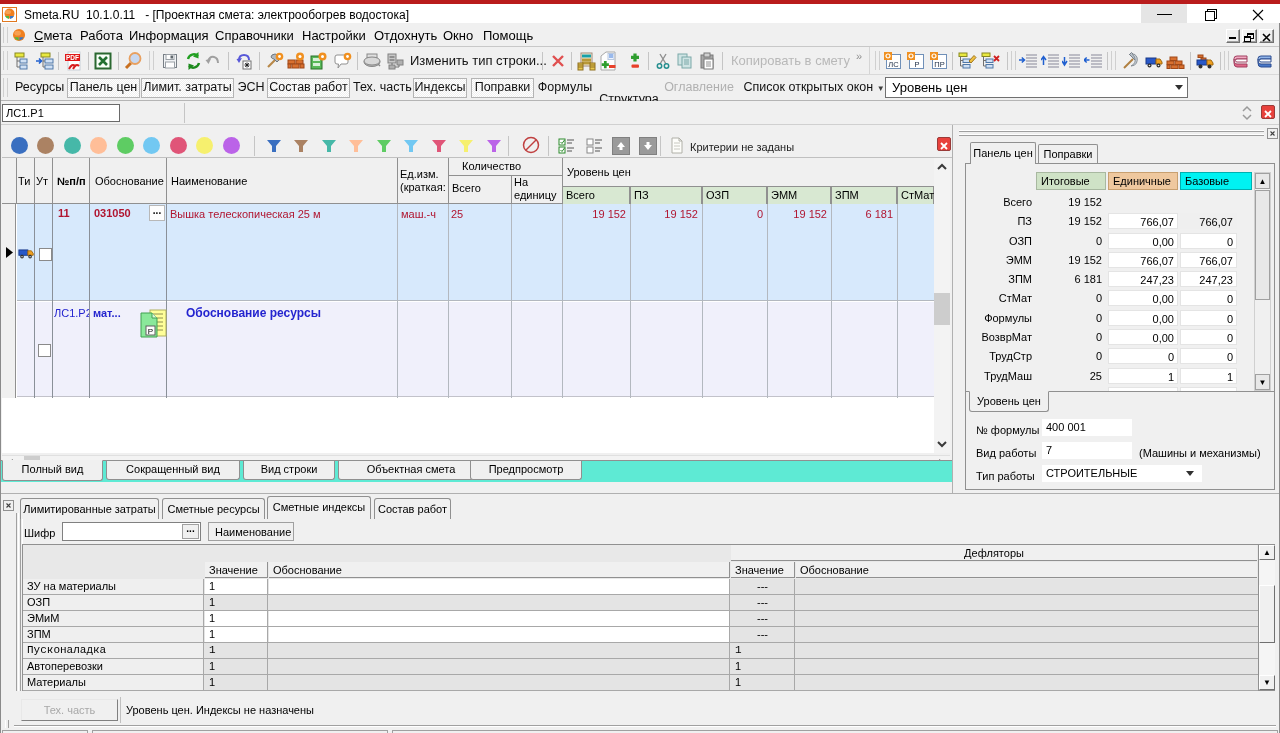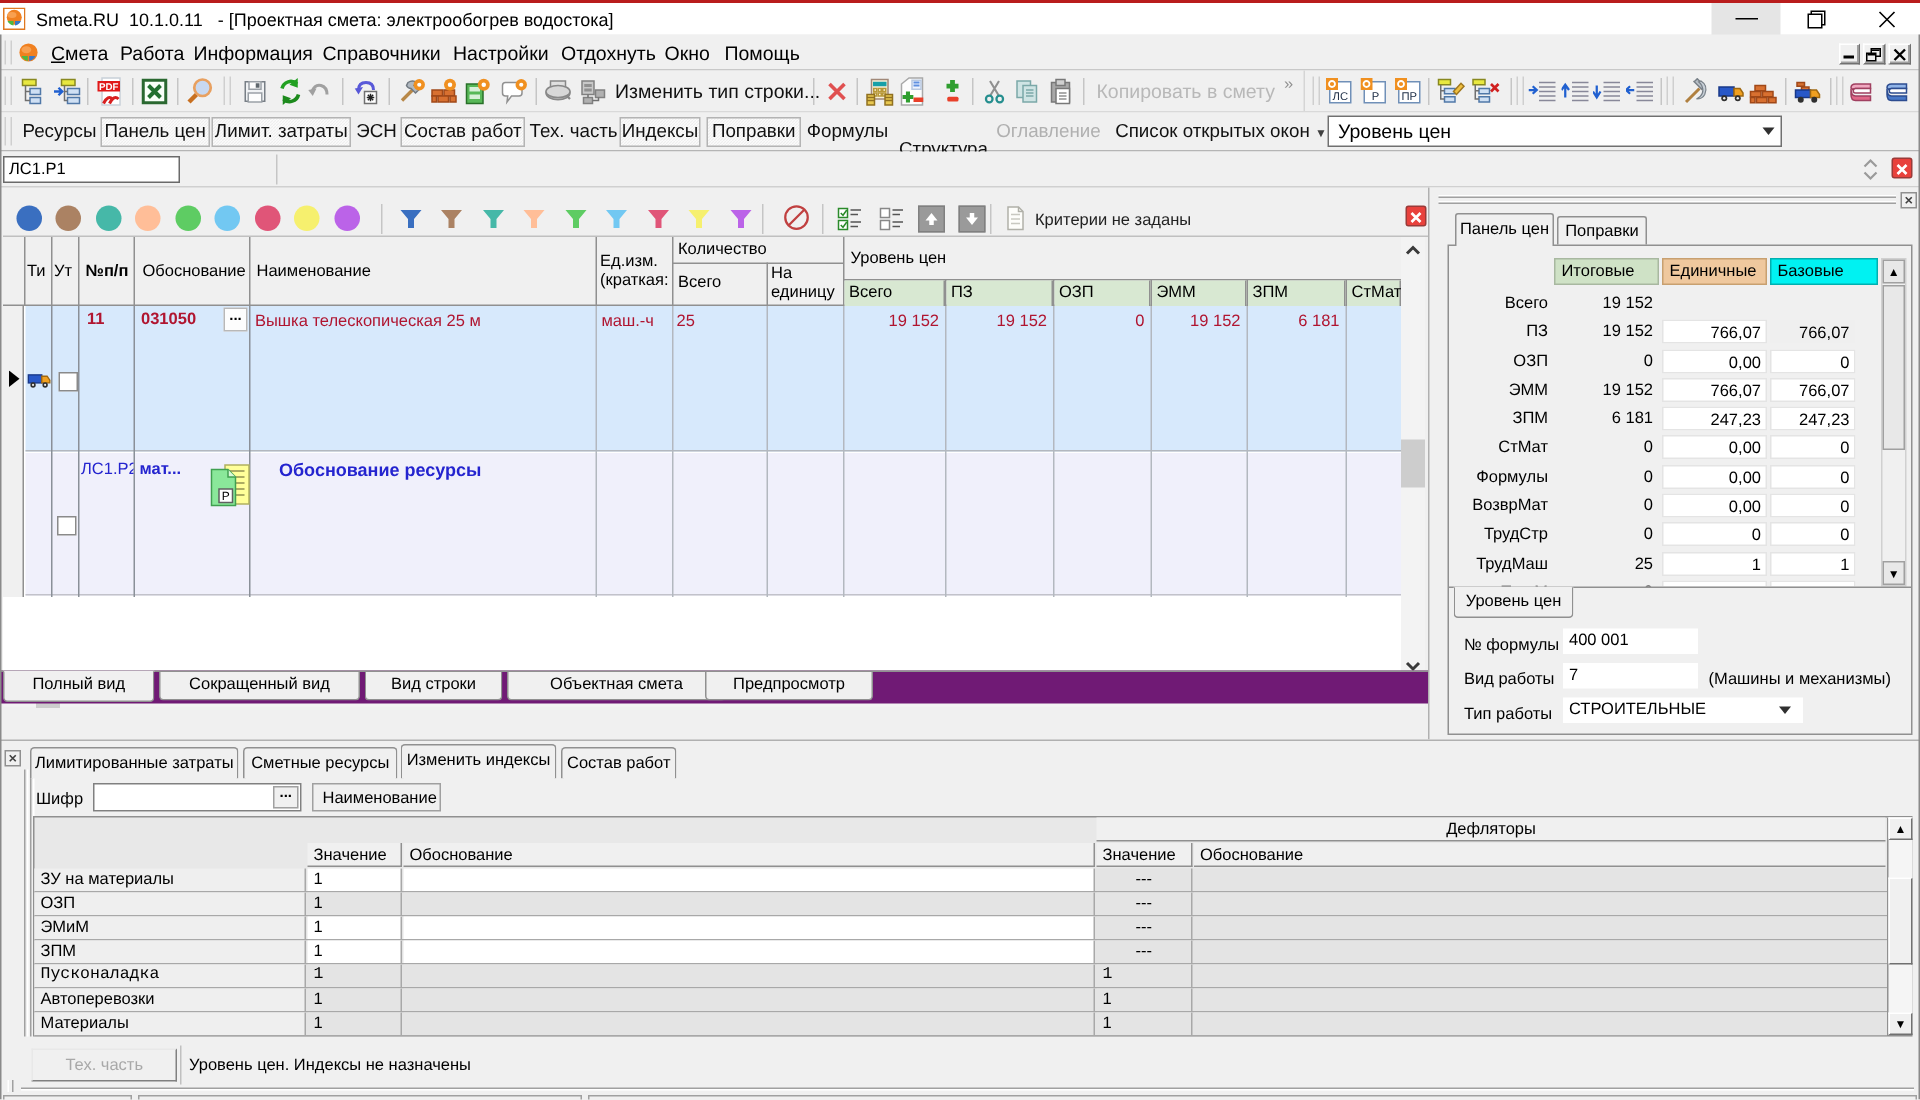--- a/index.html
+++ b/index.html
@@ -9,21 +9,21 @@
 .t11 { font-size:11px; }
 .t12 { font-size:12px; }
 .t13 { font-size:13px; }
 .vsep { position:absolute; width:1px; background:#c5c5c5; top:5px; height:18px; }
 .red { color:#b01530; }
 .blue { color:#2424cf; }
 </style>
 </head>
 <body>
 
-<div class="abs" style="left:0;top:0;width:1280px;height:23px;background:#ffffff;border-top:2px solid #b91c1c;">
+<div class="abs" style="left:0;top:0;width:1280px;height:23px;background:#ffffff;border-top:4px solid #b91c1c;">
   <div class="abs" style="left:2px;top:3px;width:15px;height:15px;"><svg width="15" height="15" viewBox="0 0 15 15">
         <rect x="0.5" y="0.5" width="14" height="14" fill="#fff" stroke="#e07820"></rect>
         <circle cx="7.5" cy="6.5" r="5" fill="#f08020"></circle>
         <path d="M3 9 A5.5 5.5 0 0 0 7 12 L7 9 Z" fill="#50b840"></path>
         <path d="M12 9 A5.5 5.5 0 0 1 8 12 L8 9 Z" fill="#3878c8"></path>
         <ellipse cx="6" cy="5" rx="3" ry="2" fill="#f8a050"></ellipse>
       </svg></div>
   <div class="abs t12" style="left:24px;top:4px;color:#000;">Smeta.RU&nbsp; 10.1.0.11&nbsp;&nbsp; - [Проектная смета: электрообогрев водостока]</div>
   <div class="abs" style="left:1141px;top:0;width:46px;height:22px;background:#e5e5e5;"></div>
   <div class="abs" style="left:1157px;top:10px;width:15px;height:1px;background:#000;"></div>
@@ -555,21 +555,21 @@
   <div class="ghd" style="left:766px;width:63px;">ЭММ</div>
   <div class="ghd" style="left:830px;width:65px;">ЗПМ</div>
   <div class="ghd" style="left:896px;width:36px;">СтМат</div>
 
   <div class="hl" style="left:16px;top:17px;">Ти</div>
   <div class="hl" style="left:34px;top:17px;">Ут</div>
   <div class="hl" style="left:55px;top:17px;font-weight:bold;">№п/п</div>
   <div class="hl" style="left:93px;top:17px;">Обоснование</div>
   <div class="hl" style="left:169px;top:17px;">Наименование</div>
   <div class="hl" style="left:398px;top:10px;">Ед.изм.<br>(краткая:</div>
-  <div class="hl" style="left:450px;top:2px;">Количество</div>
+  <div class="hl" style="left:460px;top:2px;">Количество</div>
   <div class="hl" style="left:450px;top:24px;">Всего</div>
   <div class="hl" style="left:512px;top:18px;">На<br>единицу</div>
   <div class="hl" style="left:565px;top:8px;">Уровень цен</div>
 
   <div class="abs" style="left:0;top:46px;width:932px;height:98px;">
     <div class="abs" style="left:0;top:0;width:14px;height:98px;background:#f0f0f0;border-right:1px solid #909090;"></div>
     <svg class="abs" style="left:3px;top:43px;" width="9" height="11" viewBox="0 0 9 11">
         <path d="M1 0 L8 5.5 L1 11 Z" fill="#000"></path>
       </svg>
     <div class="abs" style="left:15px;top:0;width:917px;height:97px;background:#d7e9fc;border-bottom:1px solid #b3b8bf;"></div>
@@ -666,21 +666,21 @@
 <div class="abs" style="left:2px;top:455px;width:948px;height:16px;background:#f3f3f3;border-top:1px solid #e0e0e0;">
   <svg class="abs" style="left:5px;top:3px;" width="8" height="10" viewBox="0 0 8 10">
       <path d="M6 1 L2 5 L6 9" fill="none" stroke="#3a3a3a" stroke-width="2"></path>
     </svg>
   <div class="abs" style="left:22px;top:0;width:16px;height:16px;background:#cdcdcd;"></div>
   <svg class="abs" style="right:5px;top:3px;" width="8" height="10" viewBox="0 0 8 10">
       <path d="M2 1 L6 5 L2 9" fill="none" stroke="#3a3a3a" stroke-width="2"></path>
     </svg>
 </div>
 
-<div id="viewtabs" class="abs" style="left:0;top:447px;width:952px;height:22px;background:#701a75;">
+<div id="viewtabs" class="abs" style="left:0;top:460px;width:952px;height:22px;background:#5eead4;">
   <div class="abs" style="left:0;top:0;width:952px;height:1px;background:#909090;"></div>
   <div class="vtab active" style="left:2px;width:101px;">Полный вид</div>
   <div class="vtab" style="left:106px;width:134px;">Сокращенный вид</div>
   <div class="vtab" style="left:243px;width:92px;">Вид строки</div>
   <div class="vtab" style="left:338px;width:146px;">Объектная смета</div>
   <div class="vtab" style="left:470px;width:112px;">Предпросмотр</div>
 </div>
 <style>
 .vtab { position:absolute; top:1px; height:19px; background:#f0f0f0; border:1px solid #909090; border-top:none; border-radius:0 0 3px 3px; font-size:11px; text-align:center; line-height:17px; color:#000; }
 .vtab.active { background:#f0f0f0; top:0; height:21px; border-top:1px solid #f0f0f0; z-index:2; }
@@ -811,21 +811,21 @@
       <svg width="9" height="9" viewBox="0 0 9 9" style="display:block">
         <path d="M2.5 2.5 L6.5 6.5 M6.5 2.5 L2.5 6.5" stroke="#404040" stroke-width="1.1"></path>
       </svg>
     </div>
 
   <div class="abs" style="left:16px;top:19px;width:3px;height:178px;border-left:1px solid #a0a0a0;border-right:1px solid #fff;"></div>
   <div class="abs" style="left:20px;top:19px;width:3px;height:178px;border-left:1px solid #a0a0a0;border-right:1px solid #fff;"></div>
 
   <div class="btab" style="left:20px;width:139px;">Лимитированные затраты</div>
   <div class="btab" style="left:162px;width:103px;">Сметные ресурсы</div>
-  <div class="btab active" style="left:267px;width:104px;">Изменить индексы</div>
+  <div class="btab active" style="left:267px;width:104px;">Сметные индексы</div>
   <div class="btab" style="left:374px;width:77px;">Состав работ</div>
 
   <div class="abs t11" style="left:24px;top:33px;">Шифр</div>
   <div class="abs" style="left:62px;top:28px;width:139px;height:19px;background:#fff;border:1px solid #808080;">
     <div class="abs" style="right:1px;top:1px;width:17px;height:15px;background:#f0f0f0;border:1px solid #a0a0a0;text-align:center;line-height:8px;font-size:10px;font-weight:bold;">...</div>
   </div>
   <div class="abs" style="left:208px;top:28px;width:86px;height:19px;background:#f0f0f0;border:1px solid #a0a0a0;font-size:11px;padding:3px 0 0 6px;">Наименование</div>
 
   <div class="abs" style="left:22px;top:50px;width:1253px;height:147px;border:1px solid #909090;background:#e8e8e8;">
 

